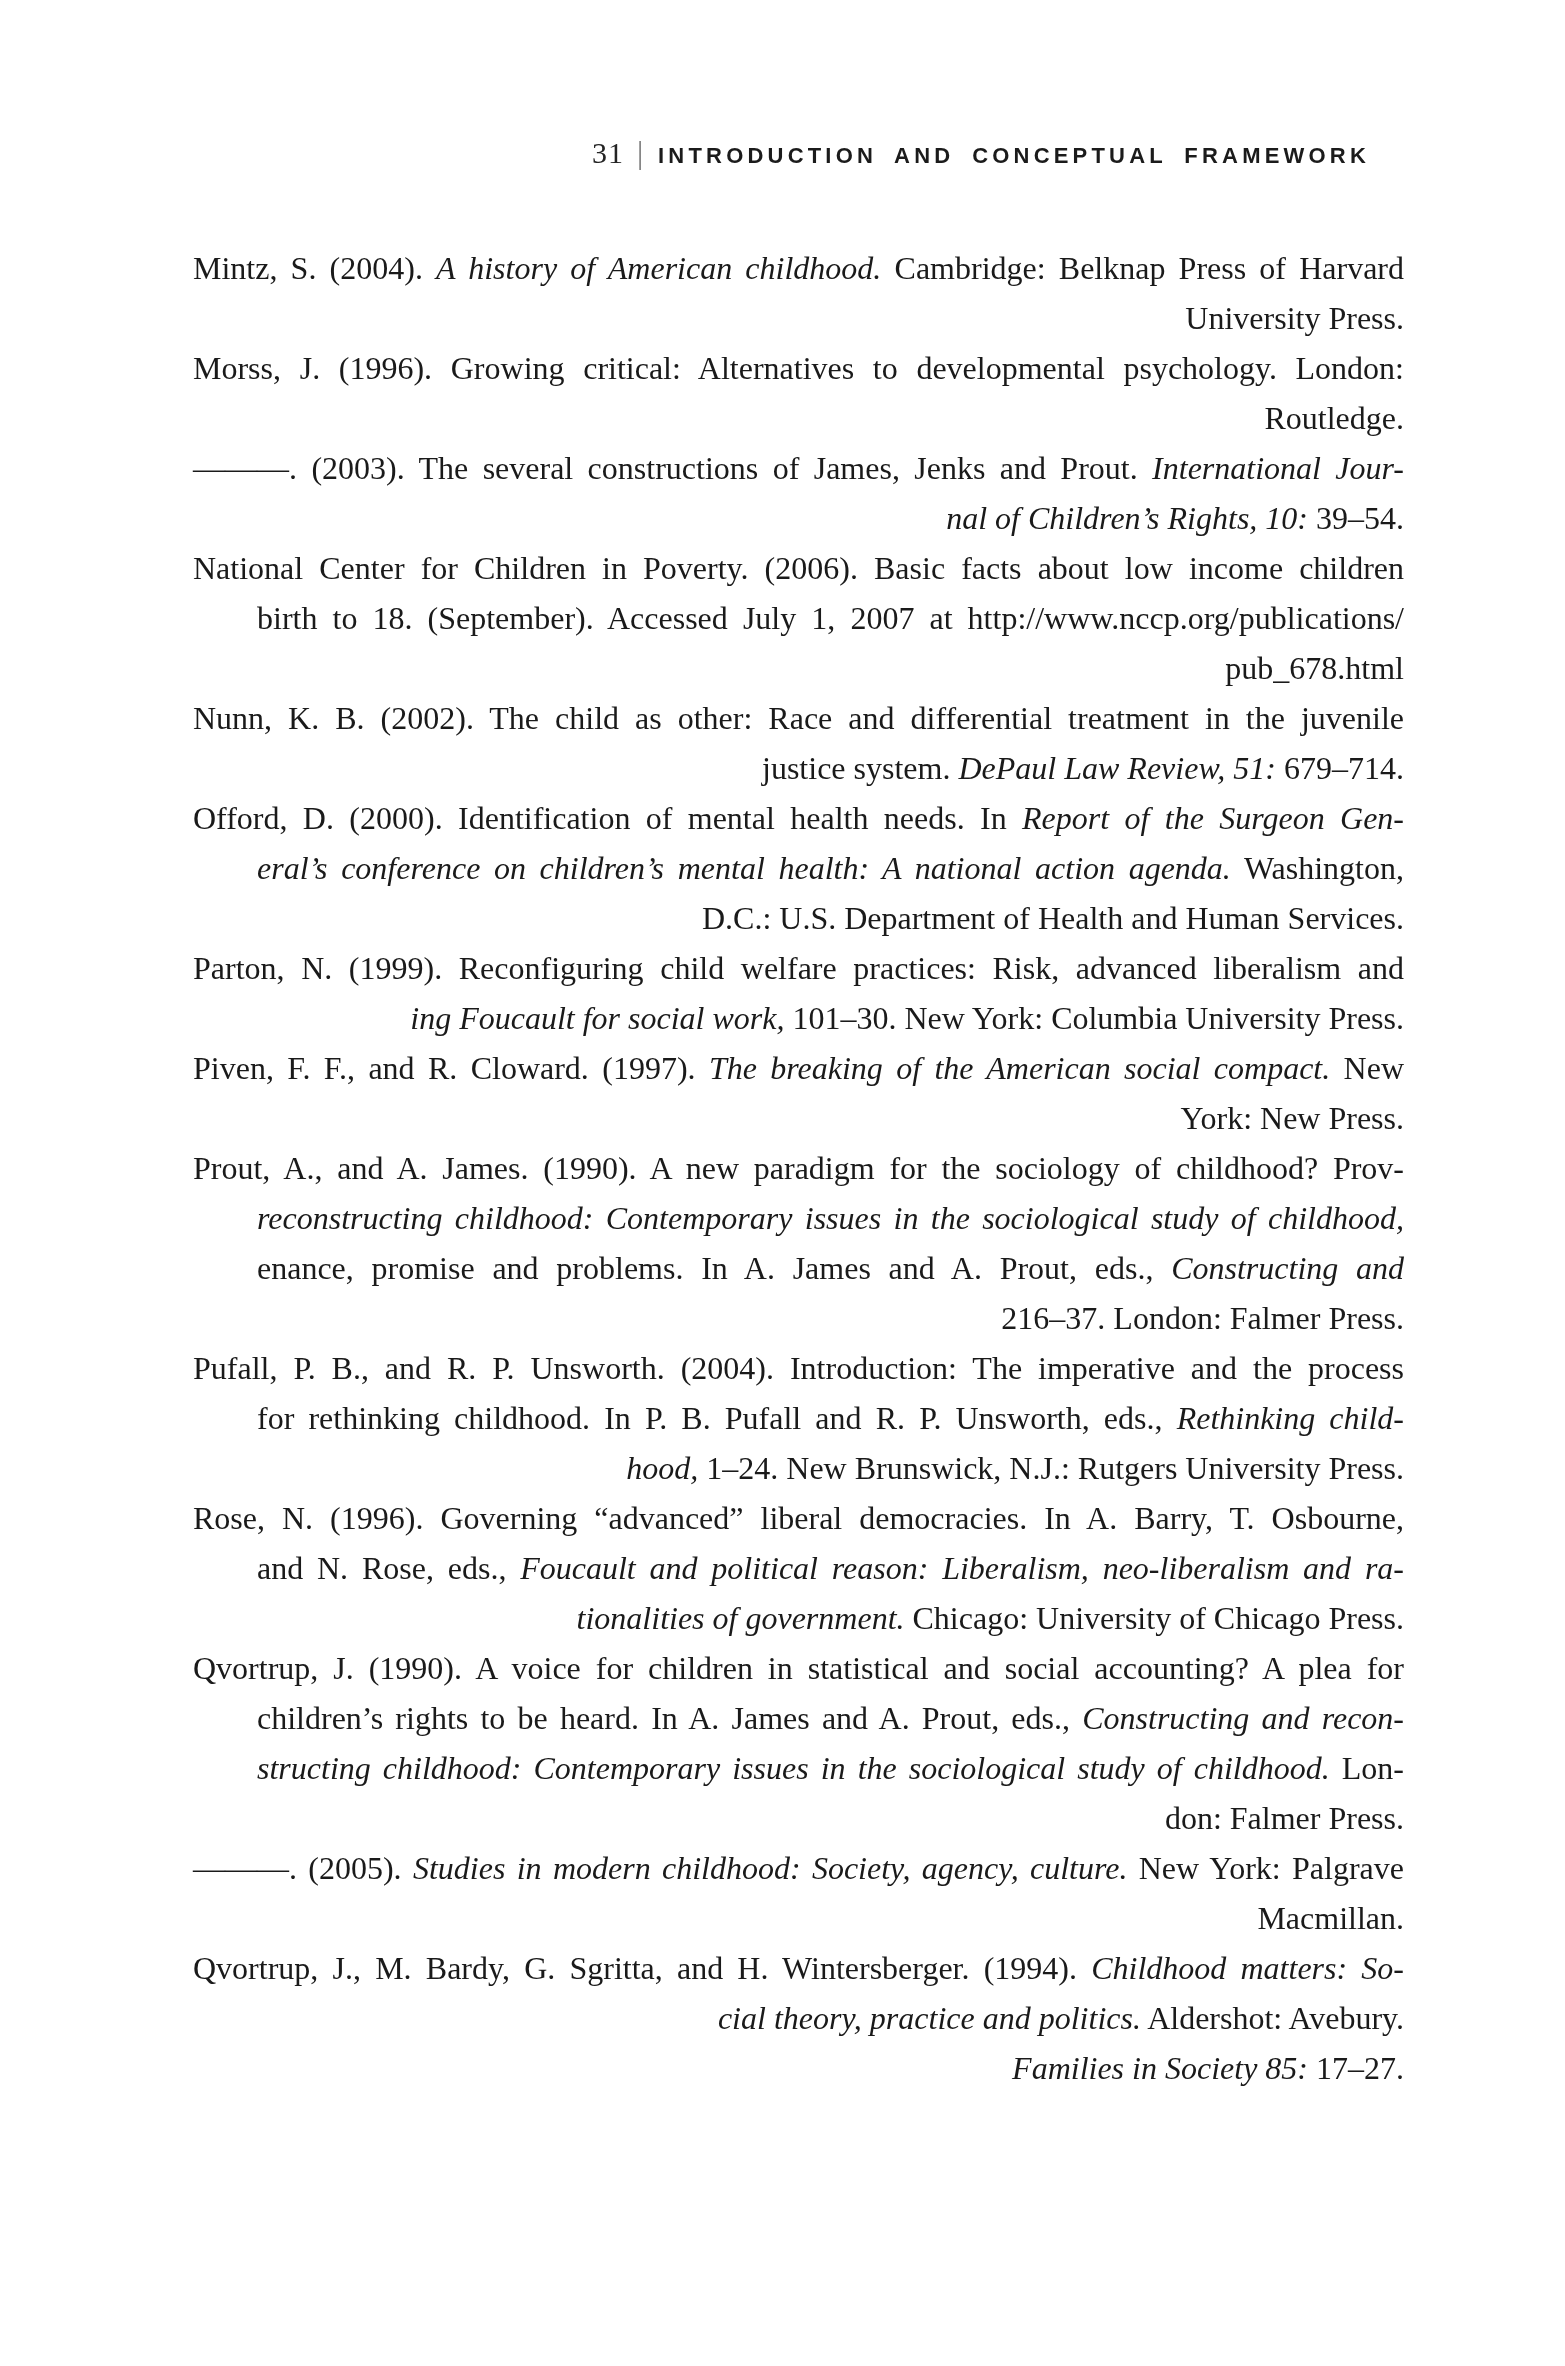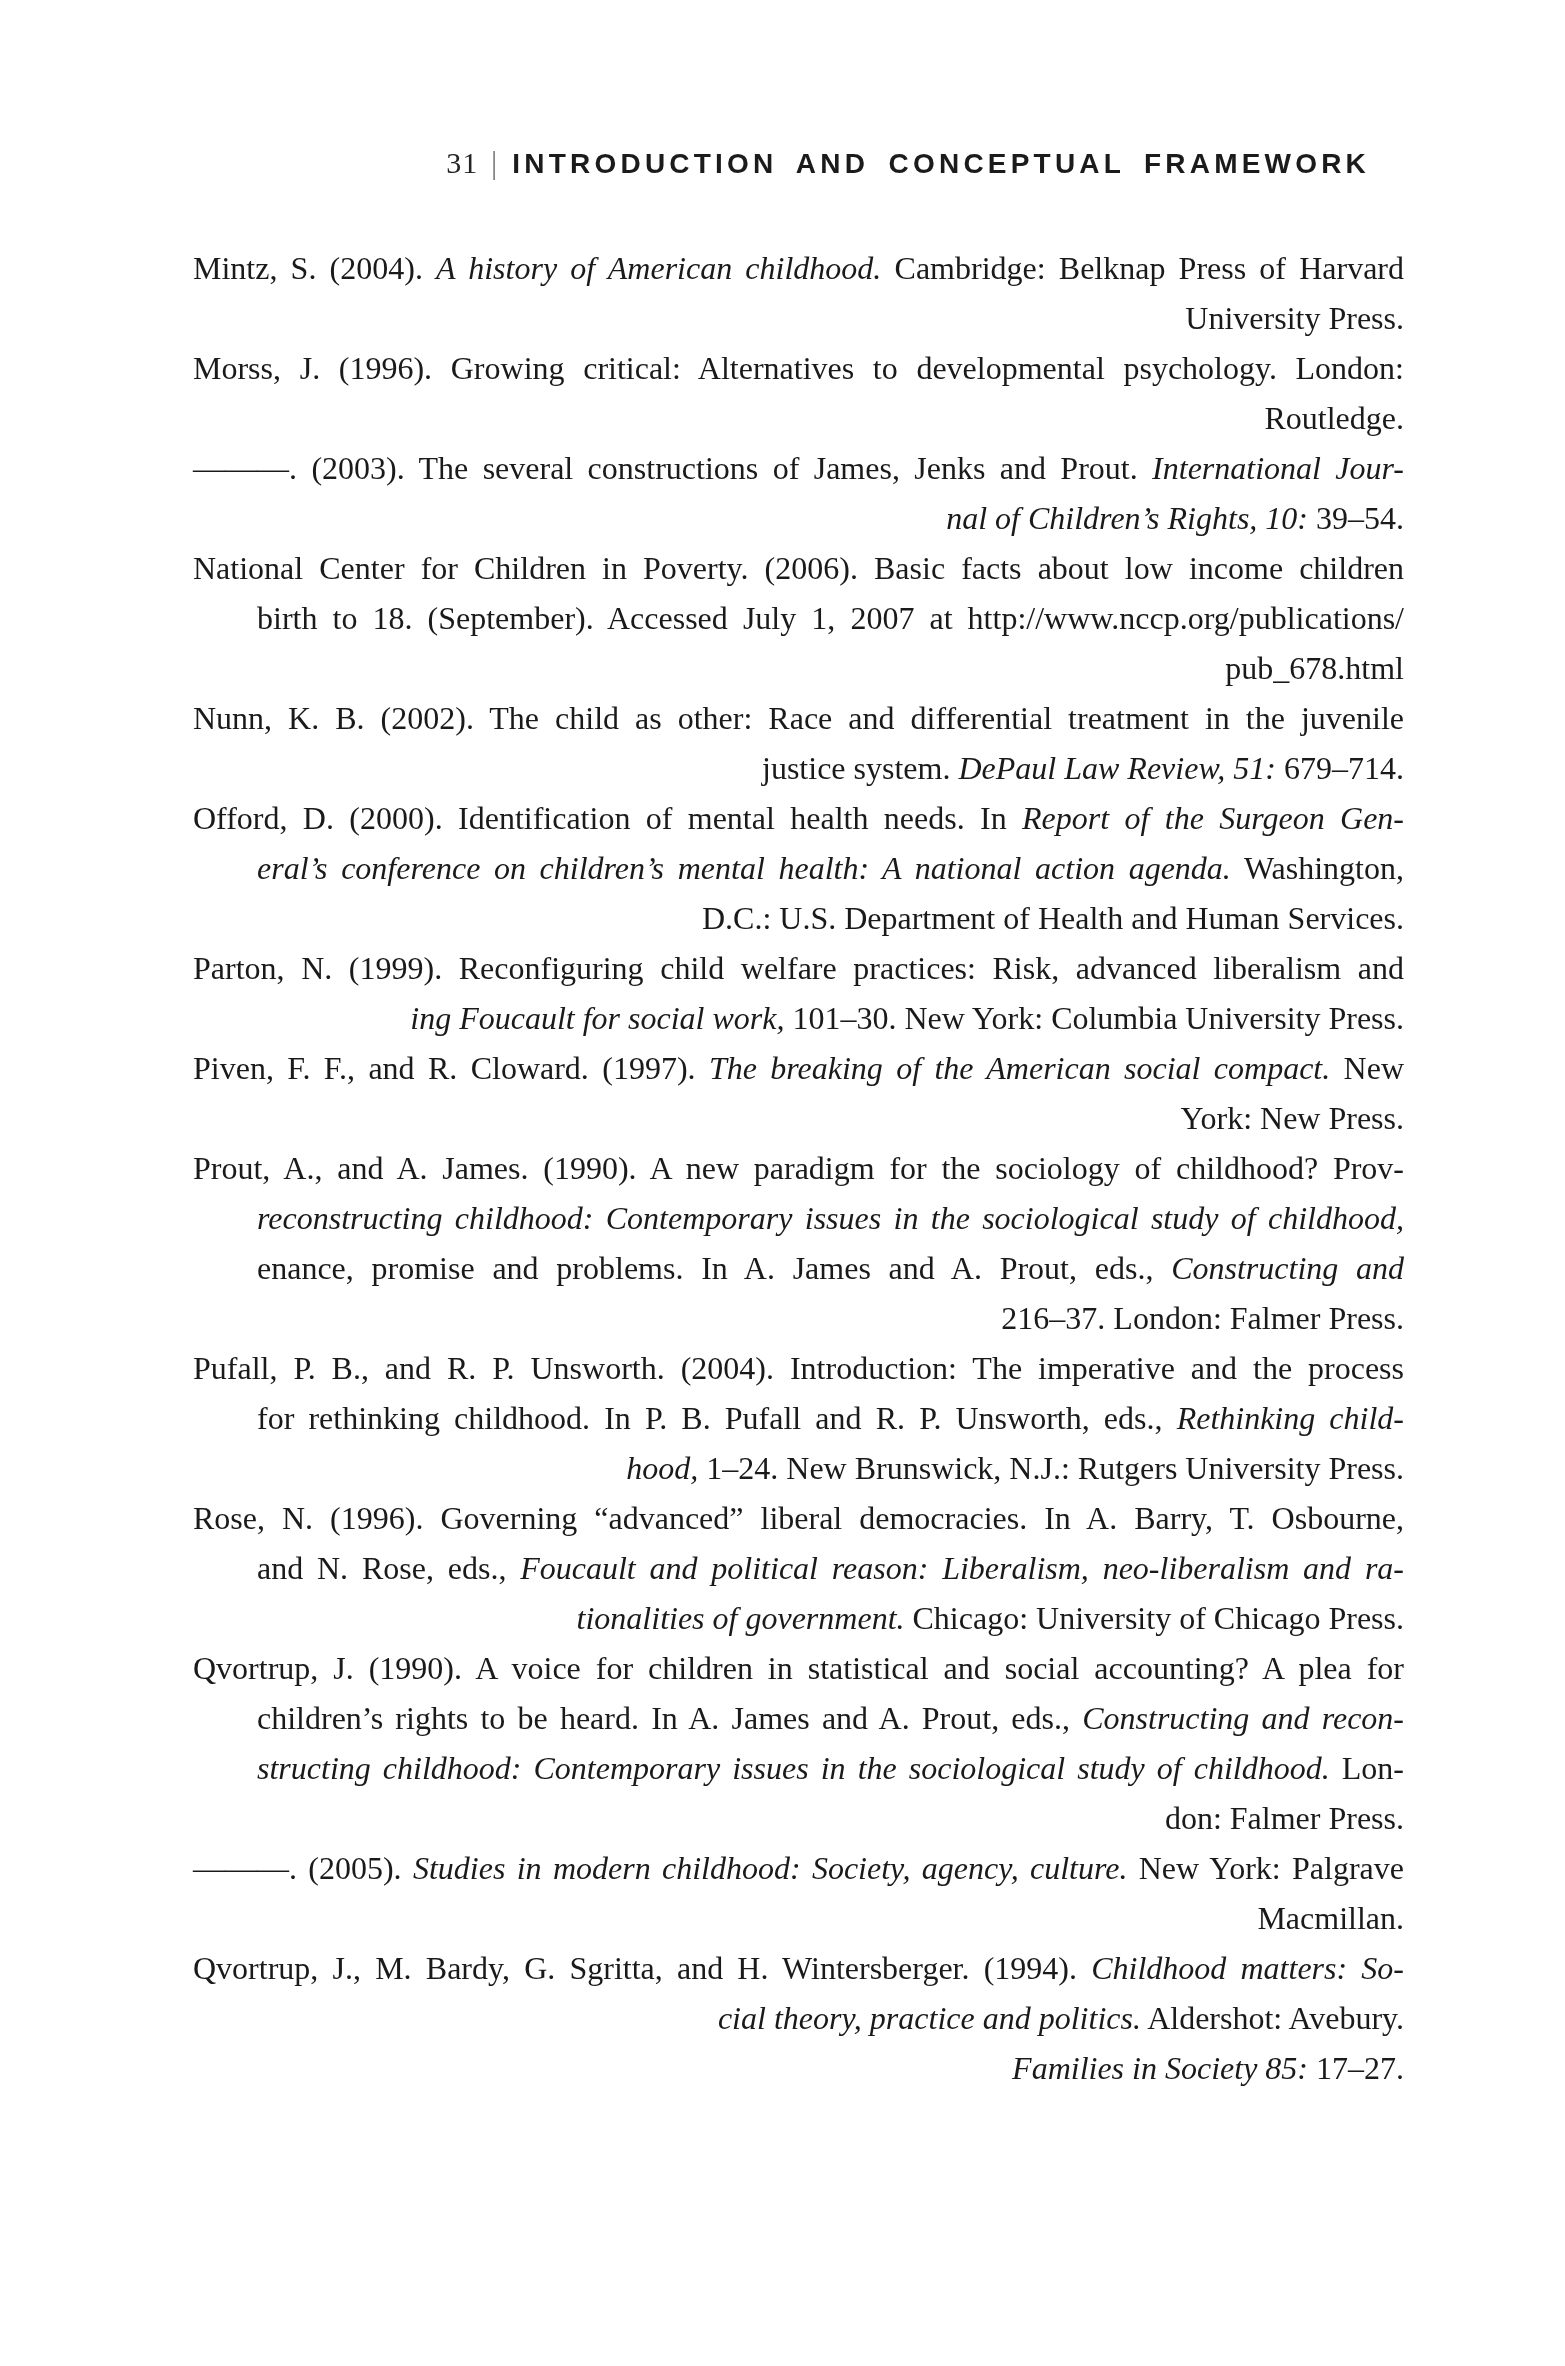--- a/index.html
+++ b/index.html
@@ -8,21 +8,21 @@
     width: 1566px;
     height: 2366px;
     margin: 0 auto;
     background: #ffffff;
     font-family: "Liberation Serif", serif;
     color: #1a1a1a;
     overflow: hidden;
   }
   .running-head {
     position: absolute;
-    top: 145px;
+    top: 135px;
     right: 196px;
     display: flex;
     align-items: baseline;
     white-space: nowrap;
   }
   .folio {
     font-family: "Liberation Serif", serif;
     font-size: 30px;
     letter-spacing: 0.9px;
     color: #242424;
@@ -32,21 +32,21 @@
     font-family: "Liberation Serif", serif;
     font-weight: 400;
     font-size: 31px;
     color: #4a4a4a;
     margin: 0 15px 0 13px;
     transform: scaleX(0.75);
   }
   .rh-title {
     font-family: "Liberation Sans", sans-serif;
     font-weight: 700;
-    font-size: 28px;
+    font-size: 22px;
     letter-spacing: 4.2px;
     word-spacing: 7.5px;
     color: #1b1b1b;
   }
   .refs {
     position: absolute;
     left: 193px;
     top: 243px;
     width: 1211px;
     font-size: 32px;

